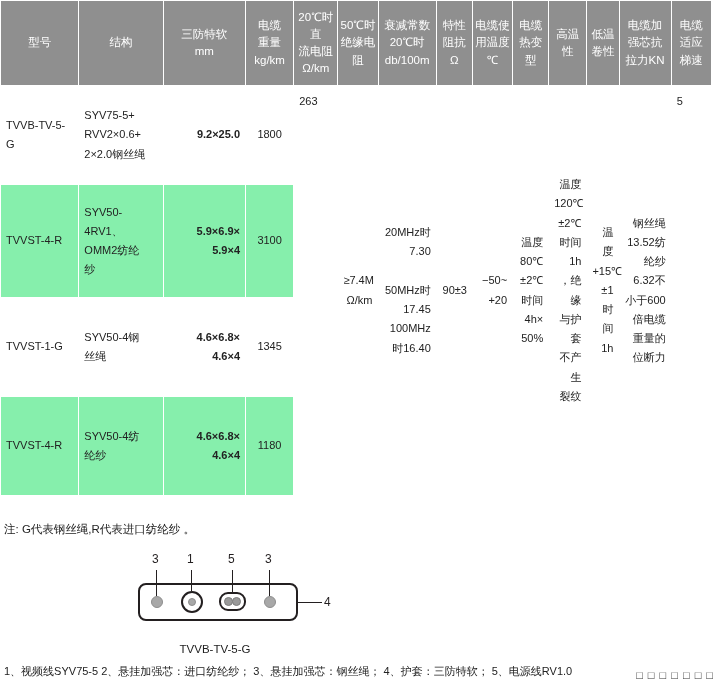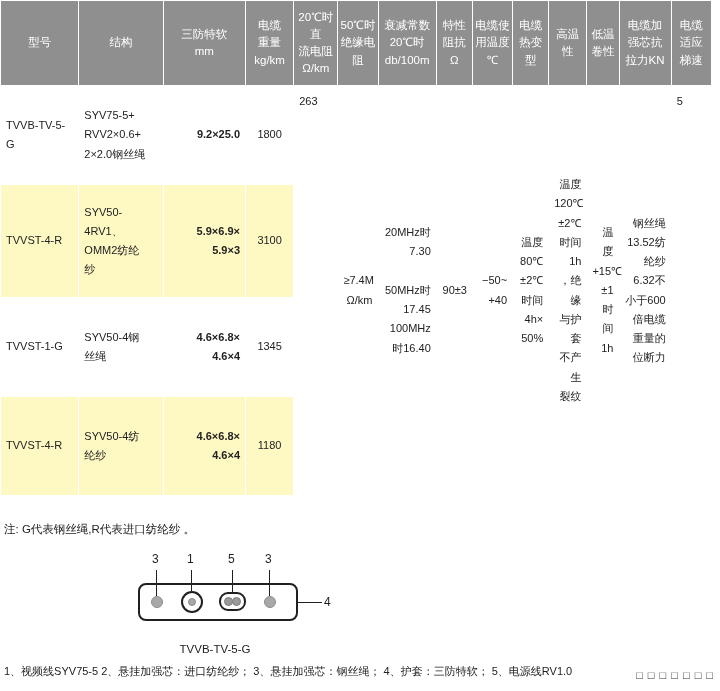--- a/index.html
+++ b/index.html
@@ -34,21 +34,21 @@
     height: 72px;
   }
   table.spec td {
     font-size: 11px;
     line-height: 1.75;
     vertical-align: middle;
     padding: 6px 5px;
     border: 1px solid #ffffff;
   }
   tr.row-a td { background: #ffffff; }
-  tr.row-b td { background: #fef9c3; }
+  tr.row-b td { background: #86efac; }
   td.c-model  { text-align: left; }
   td.c-struct { text-align: left; }
   td.c-dia    { text-align: right; font-weight: bold; }
   td.c-num    { text-align: center; }
   td.merged   { text-align: right; vertical-align: top; }
   td.merged.center { text-align: left; vertical-align: top; margin-top: 48px; }
 
   .note {
     font-size: 11.5px;
     margin: 26px 0 0 4px;
@@ -222,21 +222,21 @@
 Ω/km</td>
       <td class="merged" rowspan="4" style="white-space:pre-line">20MHz时
 7.30
 
 50MHz时
 17.45
 100MHz
 时16.40</td>
       <td class="merged" rowspan="4" style="white-space:pre-line">90±3</td>
       <td class="merged" rowspan="4" style="white-space:pre-line">−50~
-+40</td>
++20</td>
       <td class="merged" rowspan="4" style="white-space:pre-line">温度
 80℃
 ±2℃
 时间
 4h×
 50%</td>
       <td class="merged" rowspan="4" style="white-space:pre-line">温度
 120℃
 ±2℃
 时间1h
@@ -258,21 +258,21 @@
 位断力</td>
       <td class="merged center" rowspan="4" style="white-space:pre-line">5</td>
     </tr>
     <tr class="row-b">
       <td class="c-model" style="white-space:pre-line;height:100px">TVVST-4-R</td>
       <td class="c-struct" style="white-space:pre-line">SYV50-
 4RV1、
 OMM2纺纶
 纱</td>
       <td class="c-dia" style="white-space:pre-line">5.9×6.9×
-5.9×3</td>
+5.9×4</td>
       <td class="c-num">3100</td>
     </tr>
     <tr class="row-a">
       <td class="c-model" style="white-space:pre-line;height:86px">TVVST-1-G</td>
       <td class="c-struct" style="white-space:pre-line">SYV50-4钢
 丝绳</td>
       <td class="c-dia" style="white-space:pre-line">4.6×6.8×
 4.6×4</td>
       <td class="c-num">1345</td>
     </tr>

